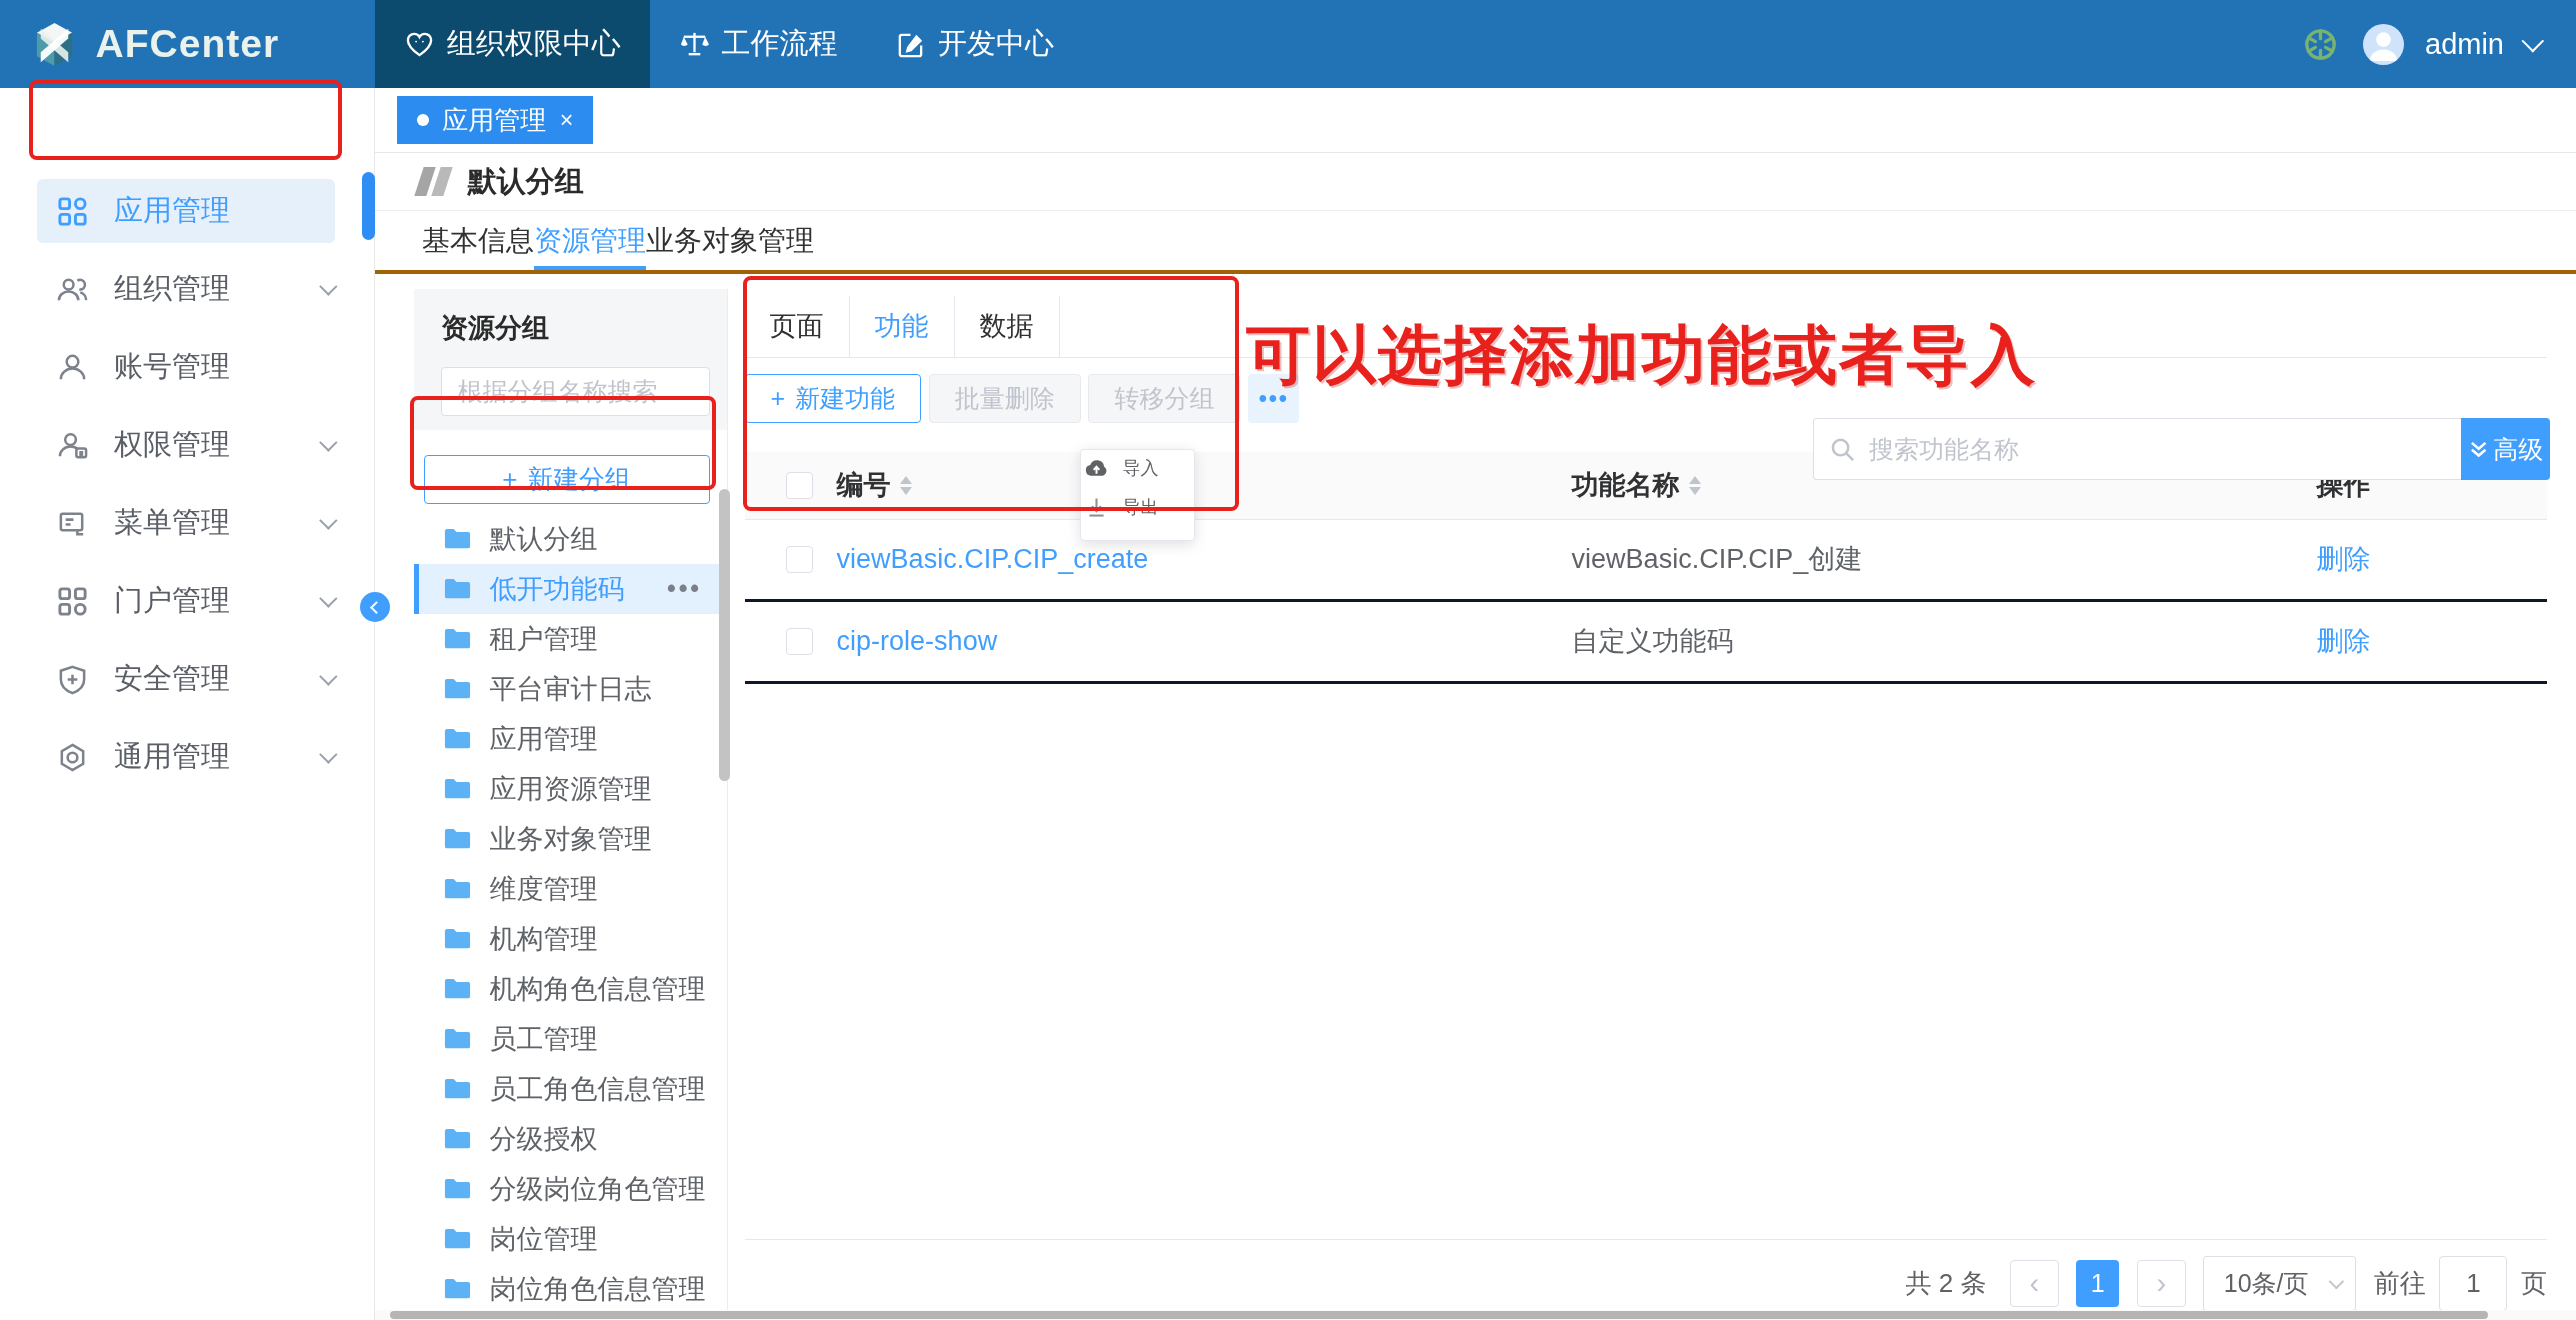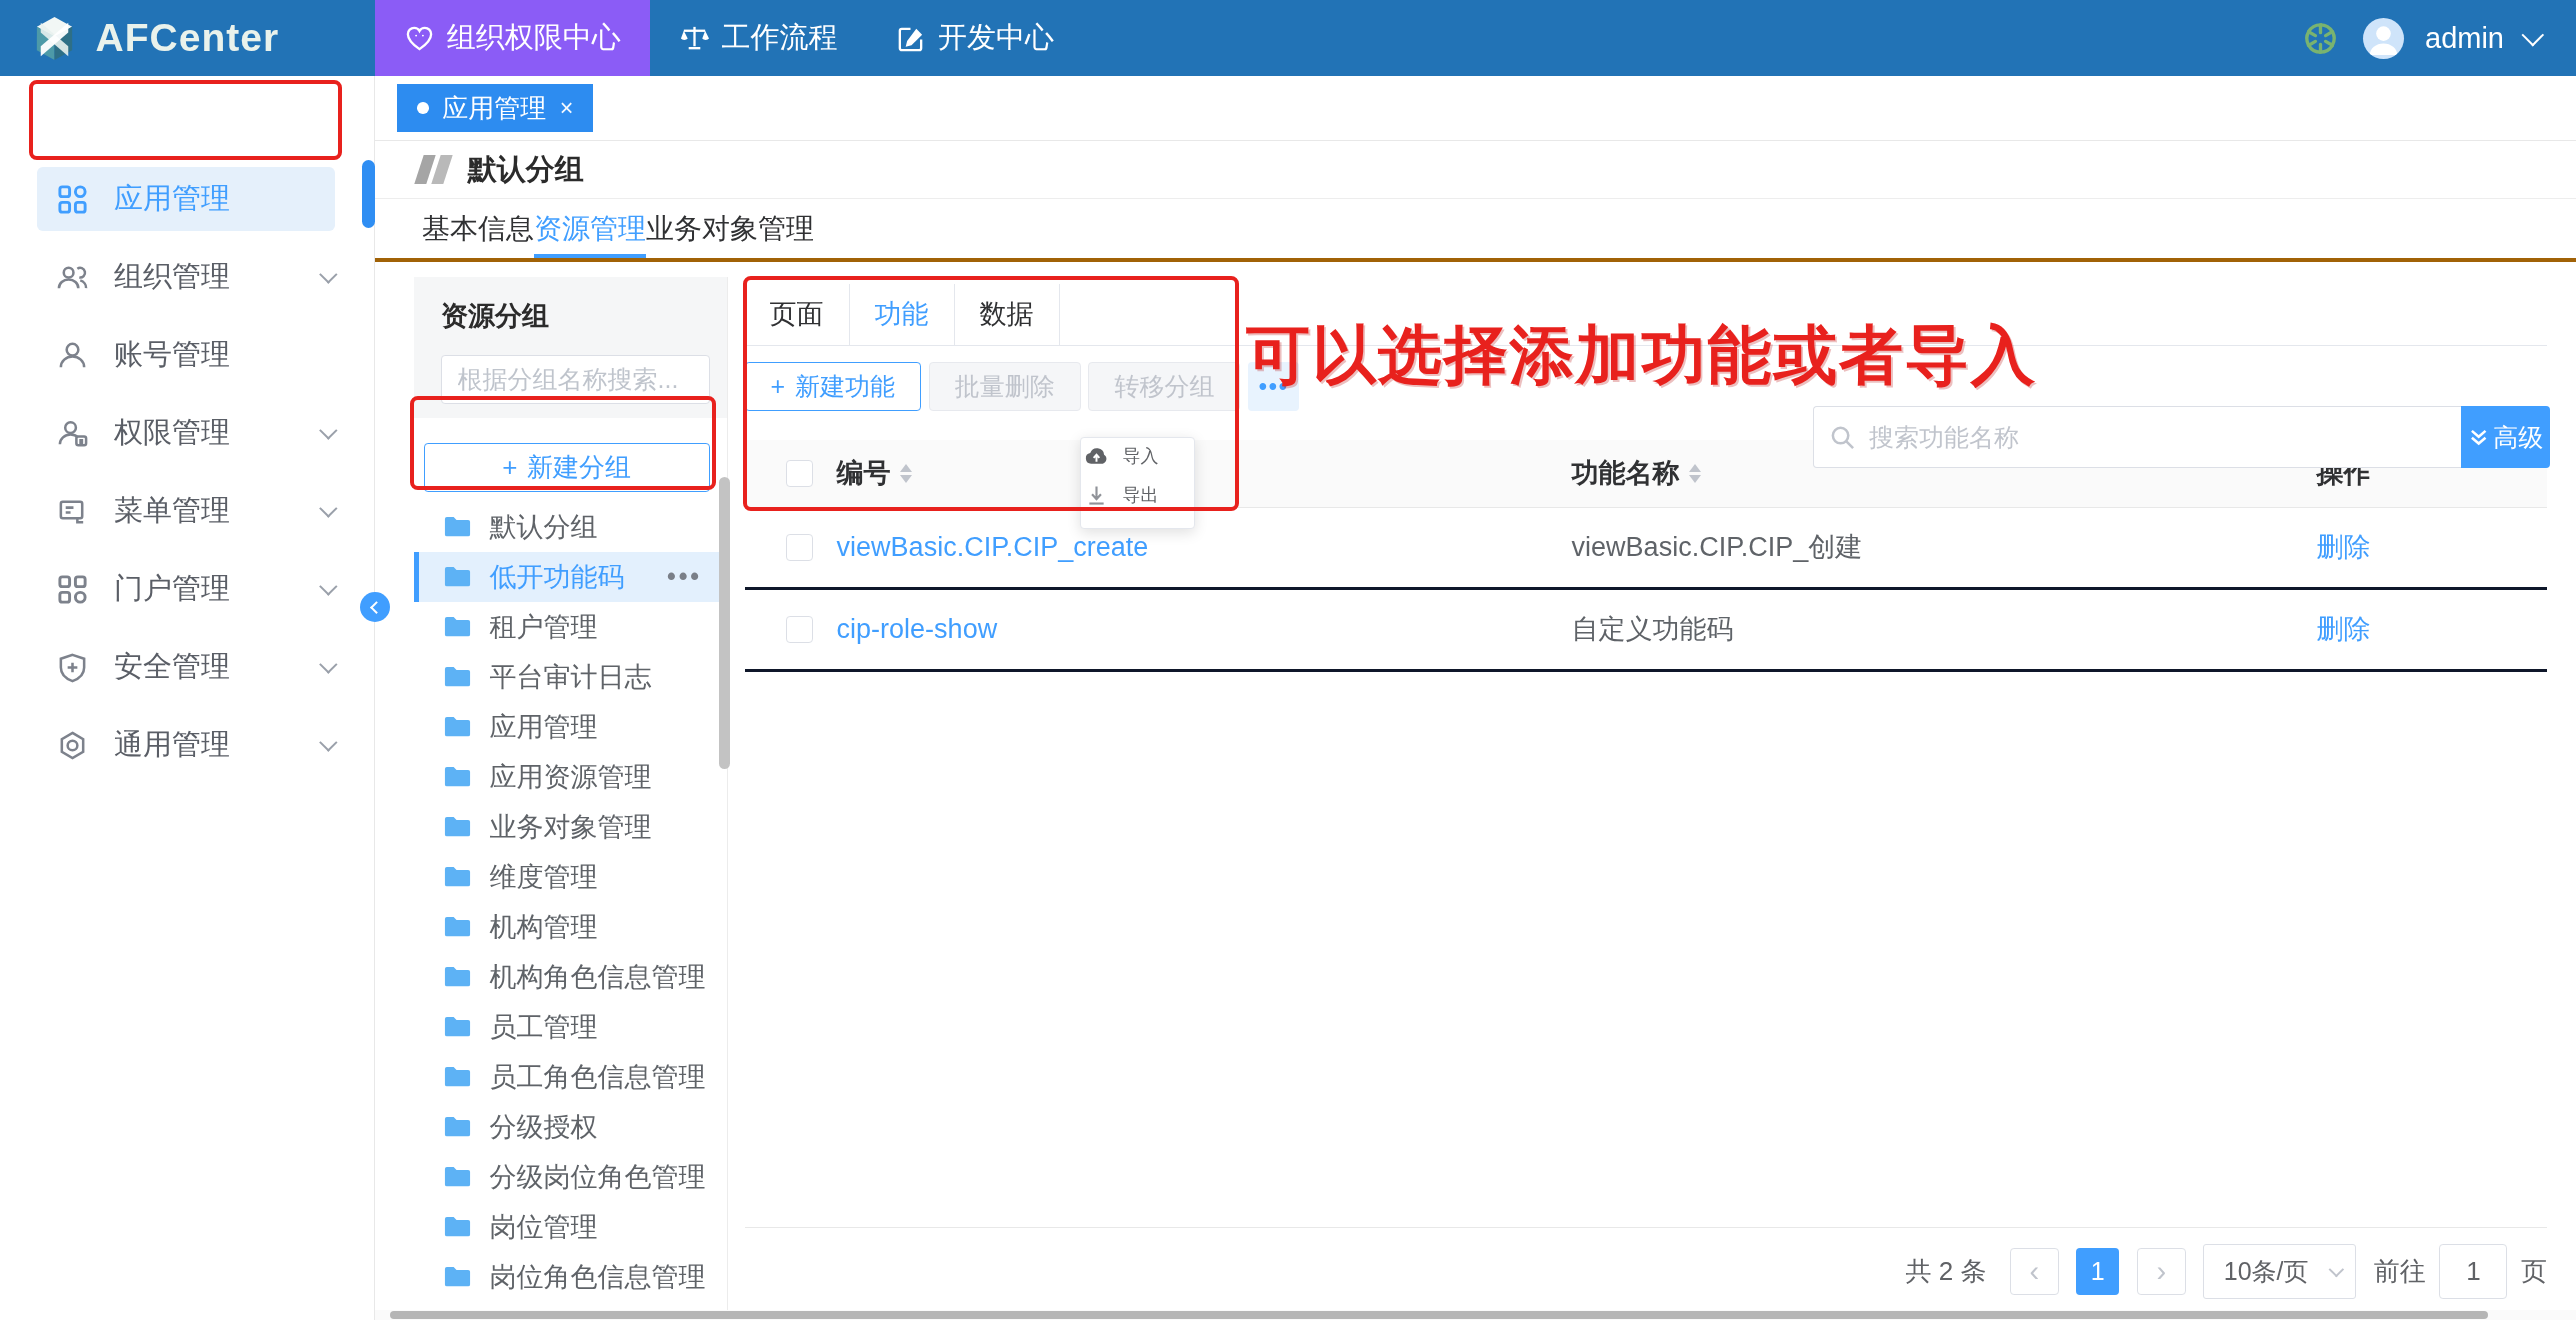--- a/index.html
+++ b/index.html
@@ -2,26 +2,26 @@
 <html><head>
 <meta charset="utf-8">
 <style>
   * { margin:0; padding:0; box-sizing:border-box; }
   html,body { width:2576px; height:1320px; overflow:hidden; }
   body {
     font-family:"Liberation Sans","DejaVu Sans",sans-serif;
     font-size:27px; color:#303133; background:#fff; position:relative;
   }
   
-  .navbar { height:76px; background:#2273b6; display:flex; align-items:stretch; color:#fff; }
+  .navbar { height:88px; background:#2273b6; display:flex; align-items:stretch; color:#fff; }
   .brand { display:flex; align-items:center; gap:15.6px; padding-left:29px; width:375px; flex:0 0 auto; }
   .brand-name { font-size:39px; font-weight:600; color:#e9f2ec; letter-spacing:1px; }
   .nav-menu { display:flex; align-items:stretch; flex:1 1 auto; }
   .nav-item { display:flex; align-items:center; gap:11.7px; padding:0 29px; font-size:29px; cursor:pointer; }
-  .nav-item.active { background:#8b5cf6; }
+  .nav-item.active { background:#0c4a6e; }
   .nav-right { display:flex; align-items:center; gap:21.4px; padding-right:35px; }
   .avatar { width:41px; height:41px; border-radius:50%; background:#cfe4fa; display:flex; align-items:center; justify-content:center; overflow:hidden; }
   .user-name { font-size:29px; }
   .chev { width:15.6px; height:15.6px; border-right:2.9px solid #fff; border-bottom:2.9px solid #fff; transform:rotate(45deg); margin-top:-5.8px; }
   
   .app { display:flex; height:1244px; }
   .sidebar { width:375px; flex:0 0 auto; background:#fff; border-right:1px solid #e8e8e8; position:relative; padding-top:84px; }
   .side-item { height:78px; display:flex; align-items:center; padding:0 39px 0 56px; color:#5a5e66; font-size:29px; cursor:pointer; position:relative; }
   .side-item .s-icon { width:33px; height:33px; margin-right:25px; color:#7d828c; flex:0 0 auto; }
   .side-item .s-label { flex:1 1 auto; }

